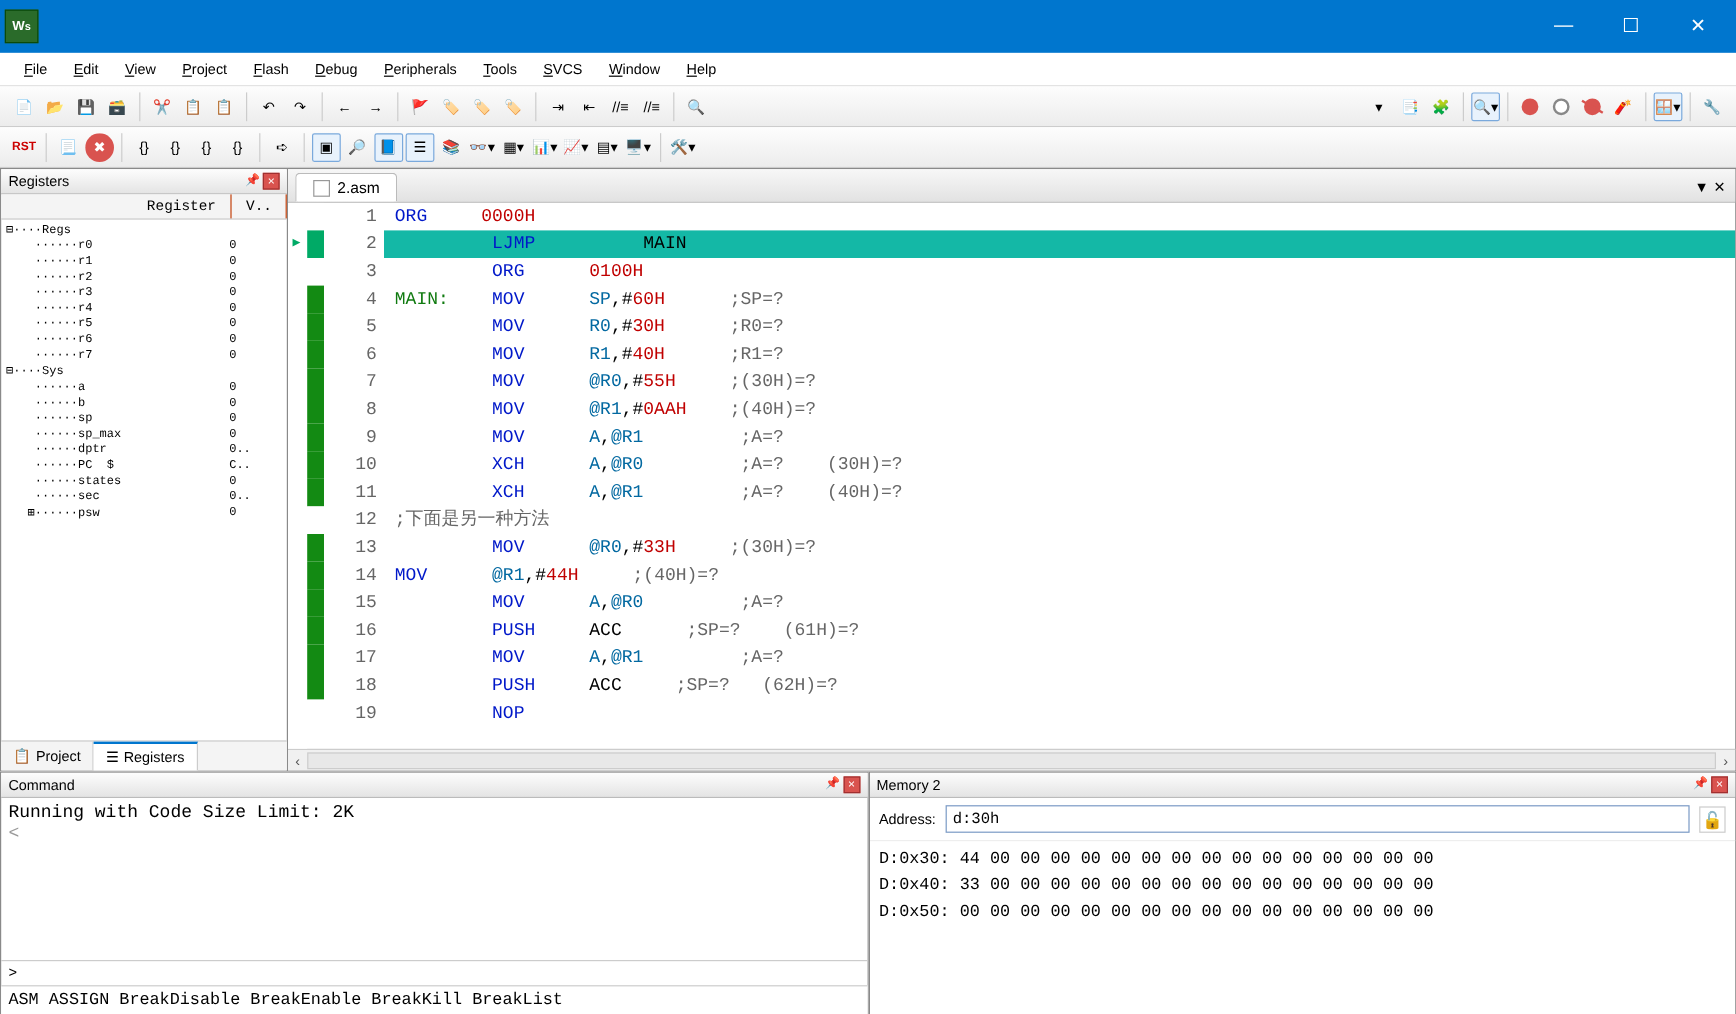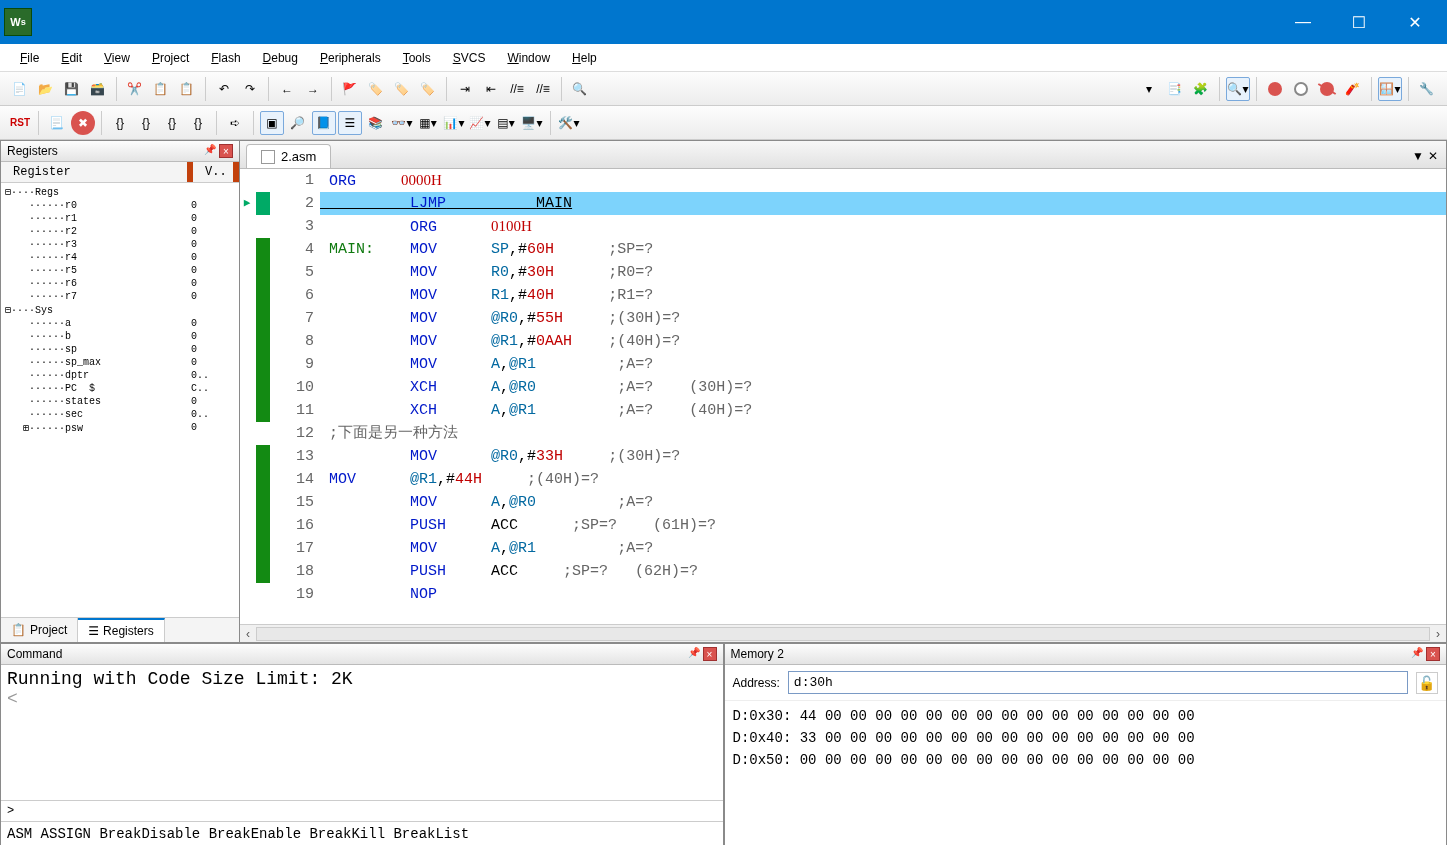--- a/index.html
+++ b/index.html
@@ -16,21 +16,21 @@
 .tbtn { width:24px; height:24px; display:flex; align-items:center; justify-content:center; border:1px solid transparent; border-radius:2px; }
 .sep { width:1px; height:24px; background:#ccc; margin:0 4px;}
 .content { display:flex; height: calc(100vh - 44px - 28px - 34px - 34px - 180px - 22px); }
 .panel { border:1px solid #8a8a8a; display:flex; flex-direction:column; background:#fff; }
 .panel-title { background:linear-gradient(#fdfdfd,#e4e4e4); padding:3px 6px; font-size:12px; display:flex; align-items:center; border-bottom:1px solid #bbb;}
 .panel-title .spacer { margin-left:auto; display:flex; gap:2px;}
 .pin { font-size:10px;}
 .closebox { width:14px; height:14px; background:#d9534f; color:#fff; display:flex; align-items:center; justify-content:center; font-size:10px; border:1px solid #a03030;}
 .reg-panel { width:240px;}
 .reg-header { display:flex; background:#f4f4f4; border-bottom:1px solid #ccc; font-family:"Courier New",monospace;}
-.reg-header div { padding:3px 12px; border-right:6px solid #c2410c;}
+.reg-header div { padding:3px 12px; border-right:1px solid #c2410c;text-align:right;}
 .reg-header .c1{flex:1;}
 .reg-header .c2{width:46px;}
 .tree { font-family:"Courier New",monospace; font-size:10px; padding:2px 0; flex:1; overflow:auto;}
 .tree-row { display:flex; padding:1px 4px;}
 .tree-row .lbl { flex:1; white-space:pre;}
 .tree-row .val { width:44px;}
 .tabs-bottom { display:flex; border-top:1px solid #ccc; background:#f4f4f4;}
 .tabs-bottom div { padding:4px 10px; border-right:1px solid #ccc; font-size:12px; display:flex; align-items:center; gap:4px;}
 .tabs-bottom .active { background:#fff; border-top:2px solid #0076ce;}
 .editor-wrap { flex:1; display:flex; flex-direction:column; border:1px solid #8a8a8a; border-left:none;}
@@ -39,34 +39,34 @@
 .etab .fi { width:14px; height:14px; background:#fff; border:1px solid #999;}
 .editor-tabs .spacer{margin-left:auto; display:flex; gap:4px; padding:2px;}
 .editor { flex:1; display:flex; font-family:"Courier New",monospace; font-size:15px; overflow:auto; position:relative;}
 .gutter-bp { width:16px; background:#fff;}
 .gutter-cov { width:14px;}
 .linenos { width:50px; text-align:right; color:#666; padding-right:6px;}
 .code-lines { flex:1;}
 .code-line { height:23px; line-height:23px; white-space:pre;}
 .cov-green { background:#138a13;}
 .cov-blank { background:#fff;}
-.hl-line { background:#7dd3fc;text-decoration:underline;}
+.hl-line { background:#14b8a6;}
 .tok-kw { color:#0018c9;}
-.tok-dir { color:#c00000;font-family:Liberation Serif, serif;}
+.tok-dir { color:#c00000;}
 .tok-lbl { color:#107a10;}
 .tok-num { color:#c00000;}
 .tok-reg { color:#0369a1;}
 .tok-cmt { color:#666;}
 .arrow-exec { width:14px; height:23px; display:flex; align-items:center; justify-content:center;}
 .arrow-exec::before{content:"▶"; color:#0a6; font-size:11px;}
 .hscroll { height:18px; border-top:1px solid #ccc; background:#f0f0f0; display:flex; align-items:center; padding:0 6px; font-size:12px; color:#555;}
 .hscroll .track{flex:1; height:14px; background:#e8e8e8; border:1px solid #ccc; margin:0 6px;}
 .bottom { display:flex; height:204px;}
 .cmd-panel { flex:1; }
-.cmd-body { font-family:"Courier New",monospace; font-size:18px; padding:4px 6px; flex:1; overflow:auto;}
+.cmd-body { font-family:"Courier New",monospace; font-size:15px; padding:4px 6px; flex:1; overflow:auto;}
 .cmd-input { border-top:1px solid #ccc; padding:3px 6px; font-family:"Courier New",monospace;}
 .cmd-hints { border-top:1px solid #ccc; padding:4px 6px; font-family:"Courier New",monospace; font-size:14px; background:#fff;}
 .mem-panel { flex:1; }
 .mem-addr { display:flex; align-items:center; gap:8px; padding:6px 8px; border-bottom:1px solid #eee;}
 .mem-addr input { flex:1; border:1px solid #7a9ac5; padding:3px 5px; font-family:"Courier New",monospace; font-size:13px;}
 .mem-dump { font-family:"Courier New",monospace; font-size:14px; padding:4px 8px; line-height:22px;}
 .statusbar { height:22px; border-top:1px solid #bbb; background:linear-gradient(#fdfdfd,#e8e8e8); display:flex; align-items:center; font-size:12px; padding:0 8px;}
 .statusbar .cell{ border-left:1px solid #ccc; padding:0 14px; height:100%; display:flex; align-items:center;}
 .lock { width:22px; height:22px; display:flex; align-items:center; justify-content:center; border:1px solid #ccc; font-size:14px;}
 

